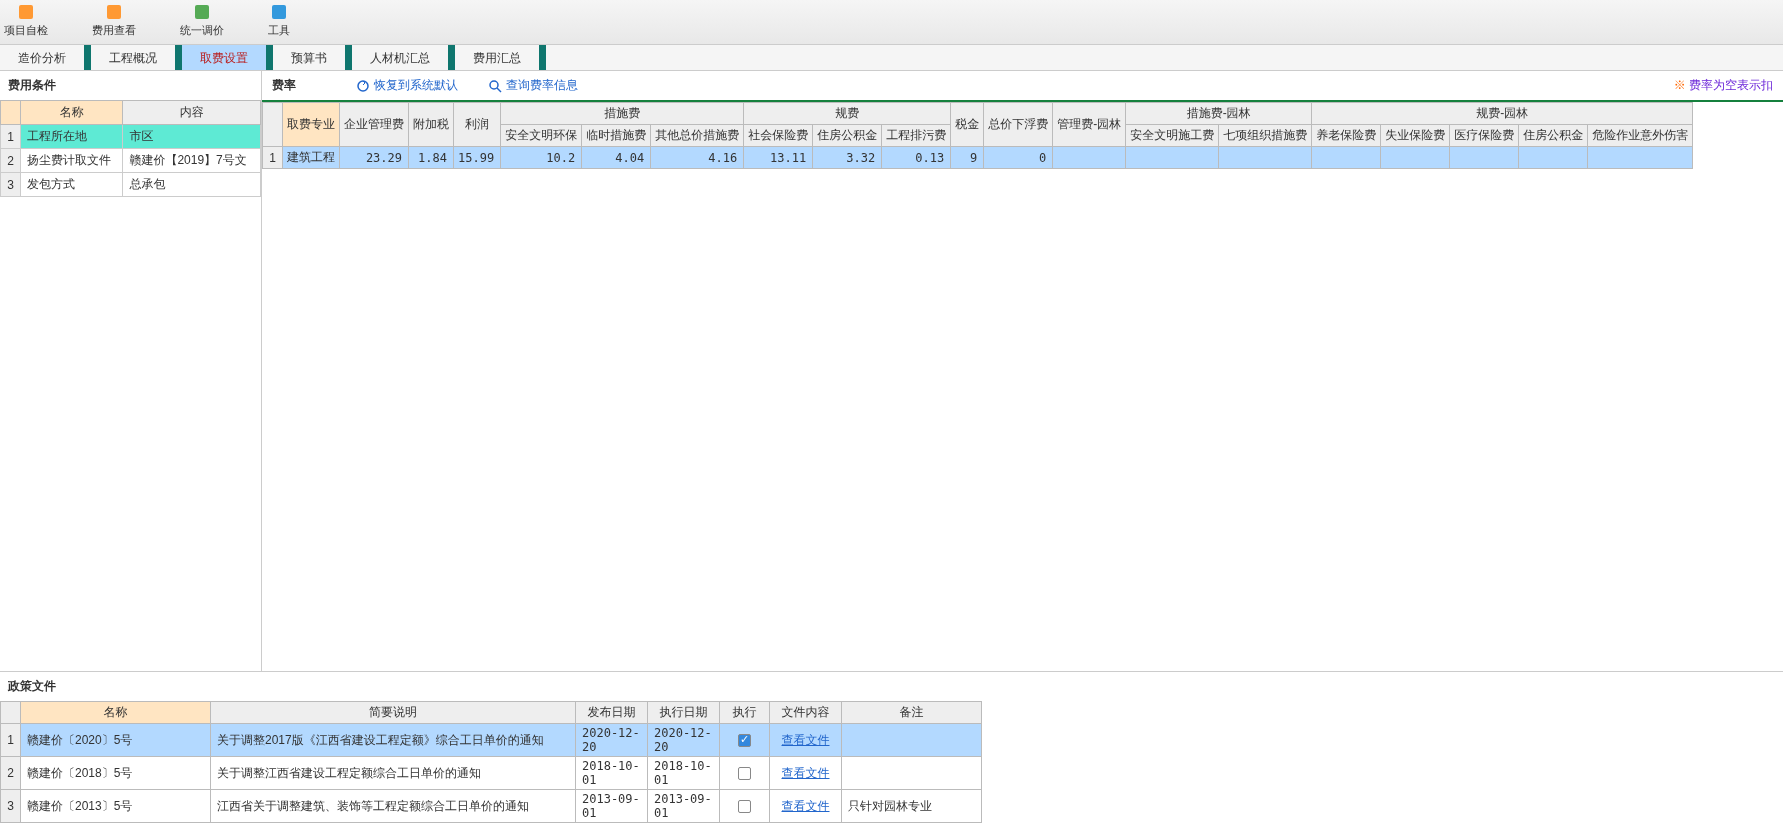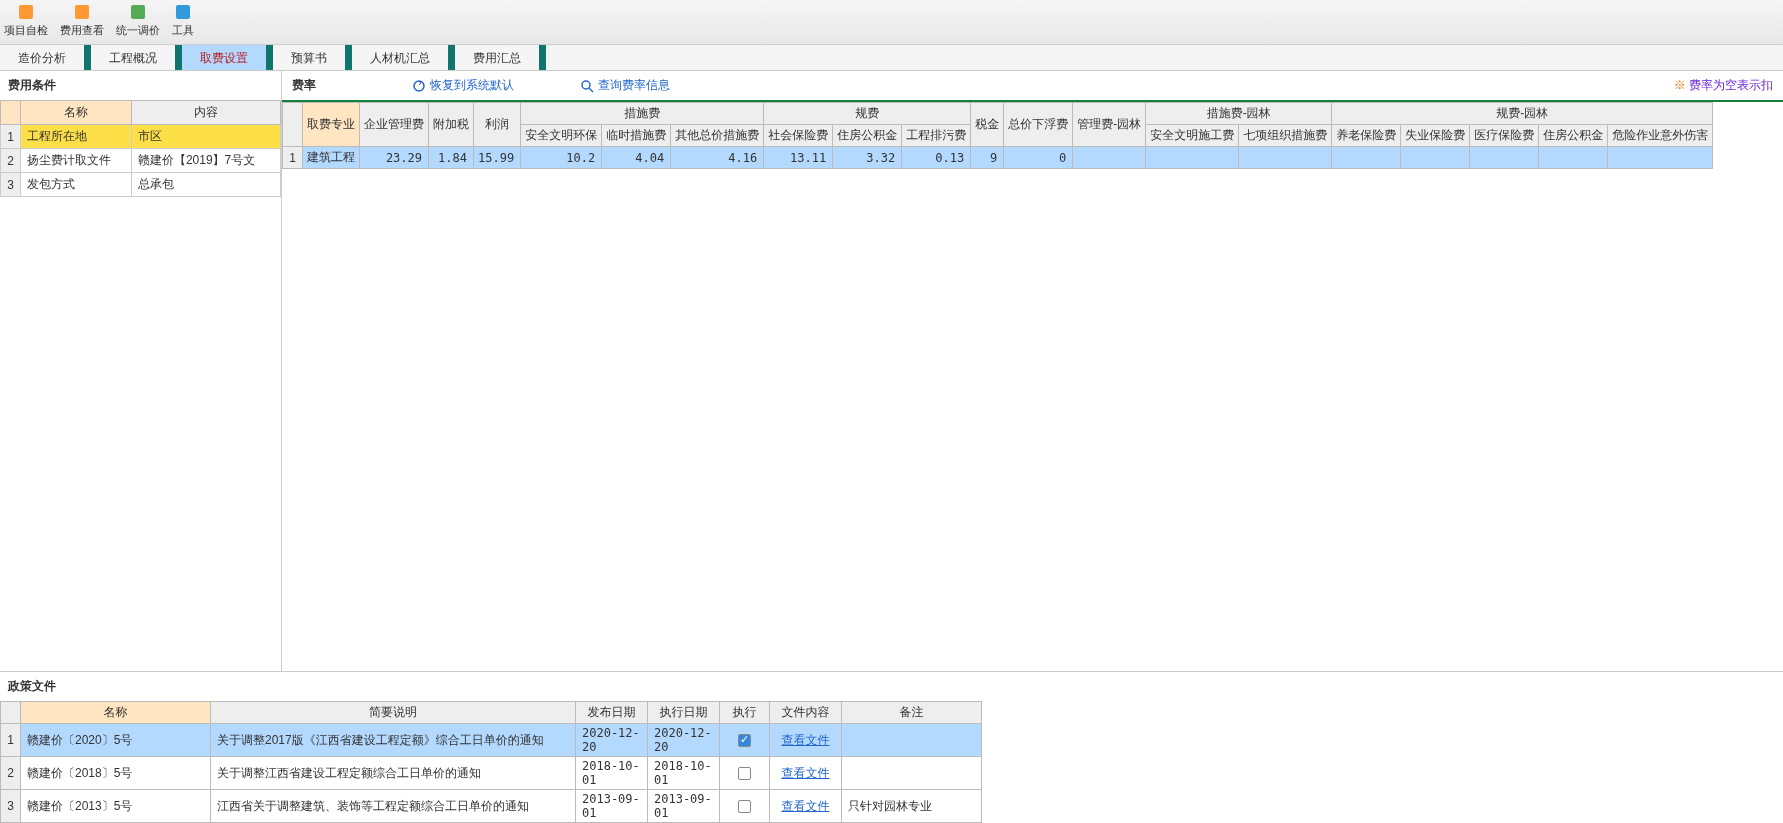--- a/index.html
+++ b/index.html
@@ -1,39 +1,39 @@
 <!DOCTYPE html>
 <html><head>
 <meta charset="utf-8">
 <style>
 * { box-sizing: border-box; margin: 0; padding: 0; }
 body { font-family: "Microsoft YaHei", Arial, sans-serif; font-size: 12px; background: #fff; color: #333; }
 
-.toolbar { background: linear-gradient(#f5f5f5, #e8e8e8); border-bottom: 1px solid #ccc; height: 45px; display: flex; align-items: flex-start; padding: 2px 4px; }
+.toolbar { background: linear-gradient(#f5f5f5, #e8e8e8); border-bottom: 1px solid #ccc; height: 45px; display: flex; align-items: flex-start; padding: 2px 4px; gap: 32px; }
 .toolbar-item { display: flex; flex-direction: column; align-items: center; margin-right: 12px; cursor: pointer; font-size: 11px; line-height: 1.2; }
 .toolbar-icon { width: 20px; height: 20px; display: flex; align-items: center; justify-content: center; margin-bottom: 2px; }
 
 .tabs { background: #f5f5f5; display: flex; height: 26px; border-bottom: 1px solid #ccc; }
 .tab { padding: 4px 18px; cursor: pointer; border-right: 7px solid #0f766e; line-height: 18px; }
 .tab.active { background: #b3d9ff; color: #b91c1c; text-align: right; }
 
 .content { display: flex; flex-direction: column; height: calc(100vh - 71px); }
 .upper { display: flex; flex: 1; min-height: 0; }
-.left-panel { width: 282px; border-right: 1px solid #ccc; }
+.left-panel { width: 262px; border-right: 1px solid #ccc; }
 .right-panel { flex: 1; display: flex; flex-direction: column; min-width: 0; }
 
 .panel-title { font-weight: bold; padding: 6px 8px; }
 .cond-table { width: 100%; border-collapse: collapse; }
 .cond-table th { background: #ffe5c2; border: 1px solid #bbb; padding: 3px 6px; font-weight: normal; }
 .cond-table th.content-col { background: #eee; }
 .cond-table td { border: 1px solid #ccc; padding: 3px 6px; }
 .cond-table td.idx { background: #eee; text-align: center; width: 20px; }
-.cond-table tr.sel td:not(.idx) { background: #fde047; }
-
-.rate-bar { display: flex; align-items: flex-start; padding: 6px 10px; gap: 36px; }
+.cond-table tr.sel td:not(.idx) { background: #5eead4; }
+
+.rate-bar { display: flex; align-items: flex-start; padding: 6px 10px; }
 .rate-title { font-weight: bold; margin-right: 60px; }
 .rate-action { color: #2266cc; margin-right: 30px; cursor: pointer; display: inline-flex; align-items: center; gap: 4px; }
 .rate-note { margin-left: auto; color: #6d28d9; }
 .rate-note::before { content: "※ "; color: #ff6600; }
 
 .rate-grid-wrap { flex: 1; overflow: auto; border-top: 2px solid #15803d; }
 .rate-table { border-collapse: collapse; }
 .rate-table th, .rate-table td { border: 1px solid #bbb; padding: 2px 4px; font-weight: normal; white-space: nowrap; text-align: center; }
 .rate-table th { background: #eee; }
 .rate-table th.prof { background: #ffe5c2; }

